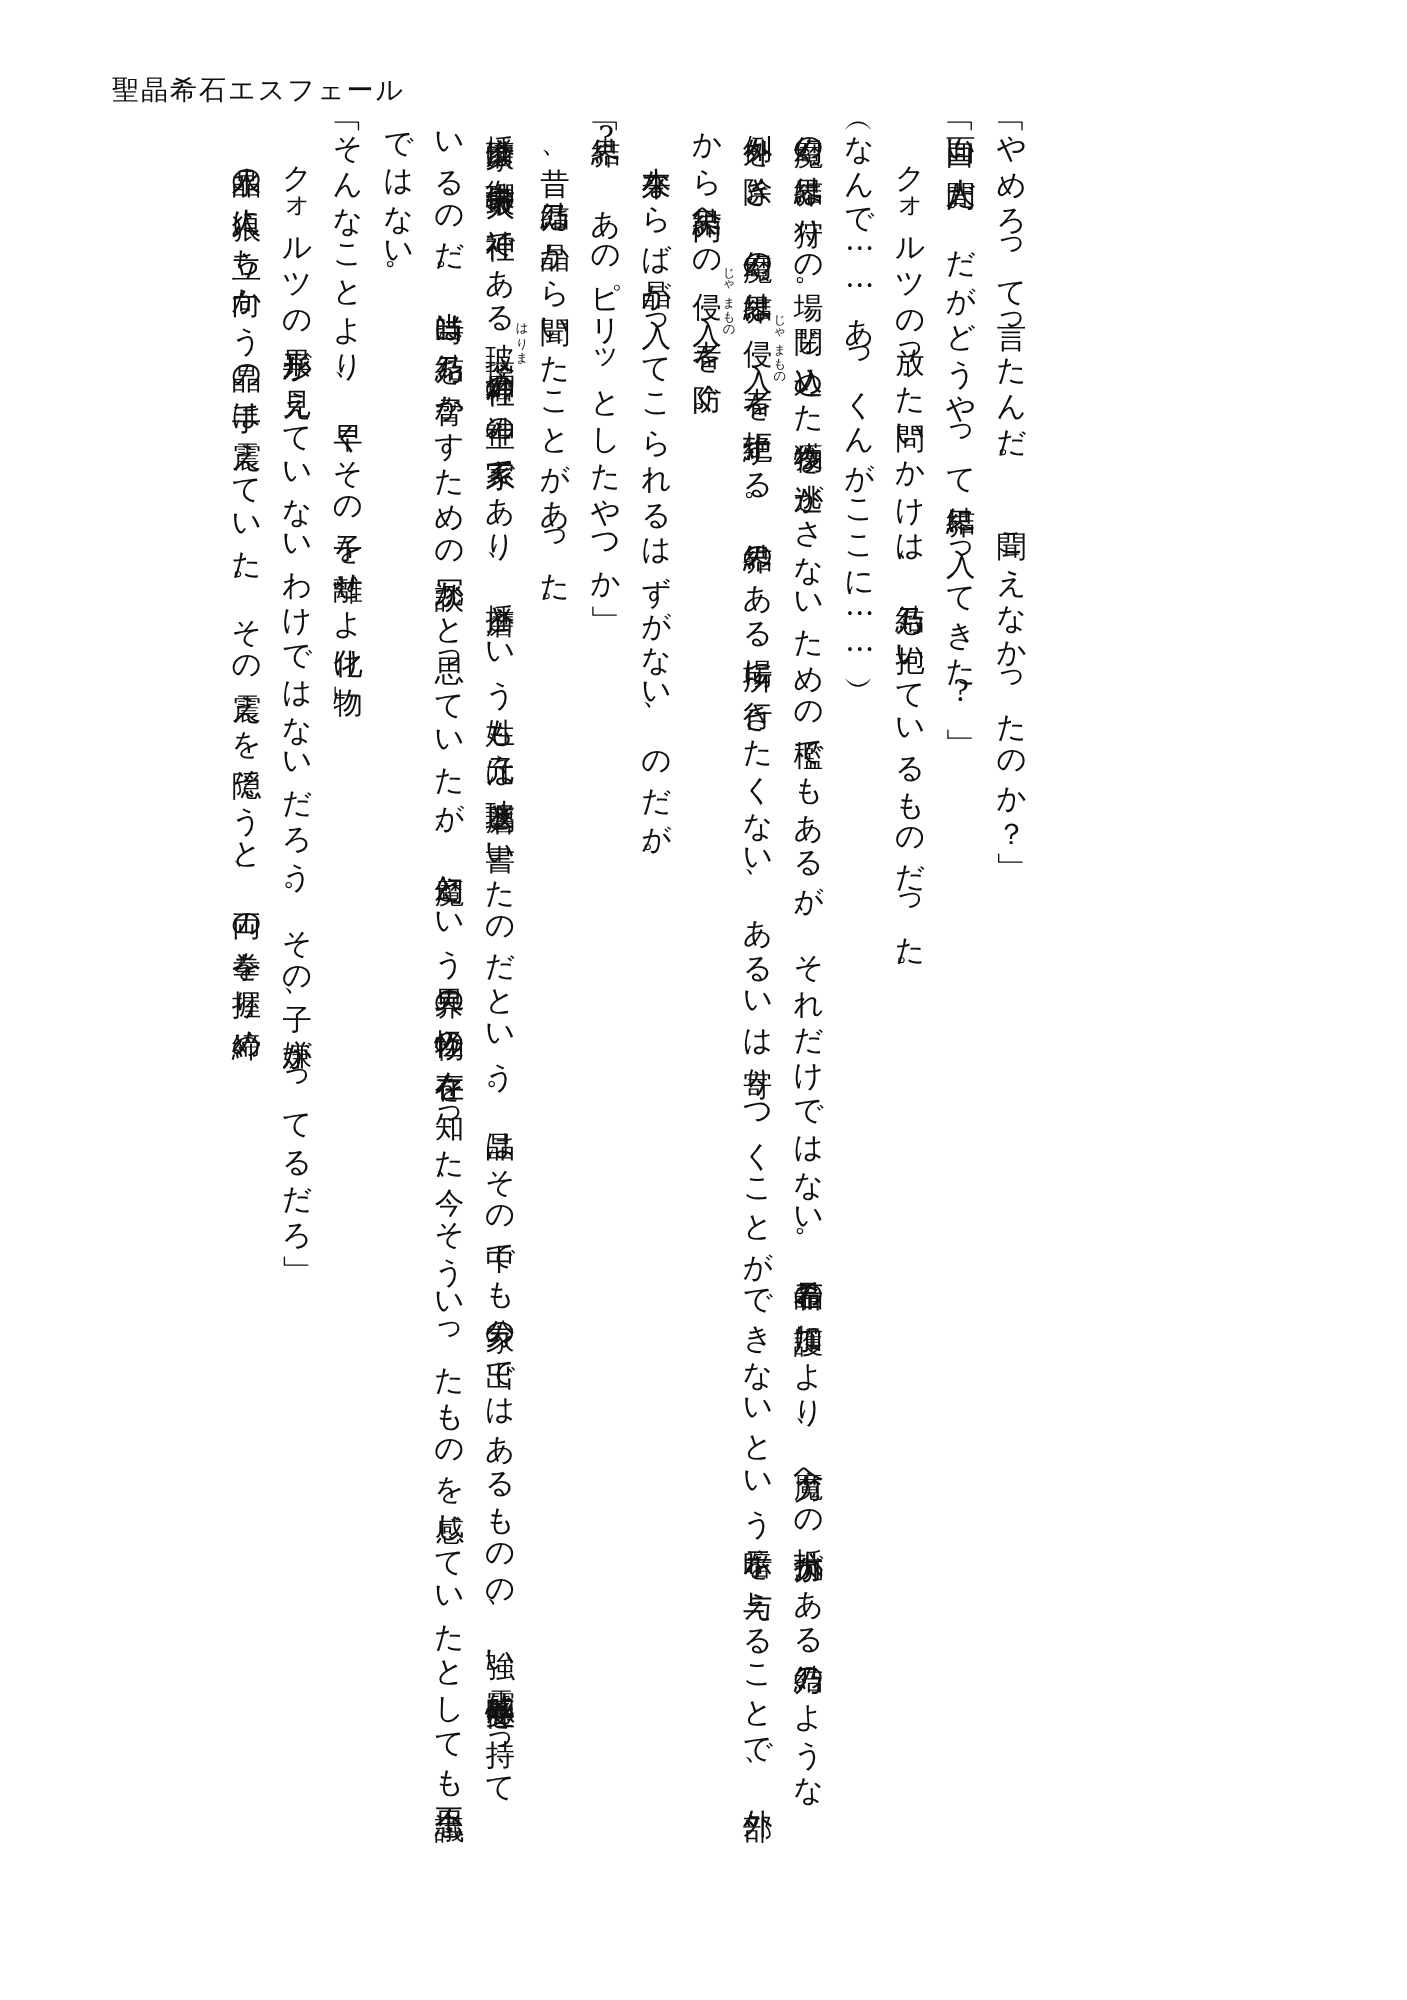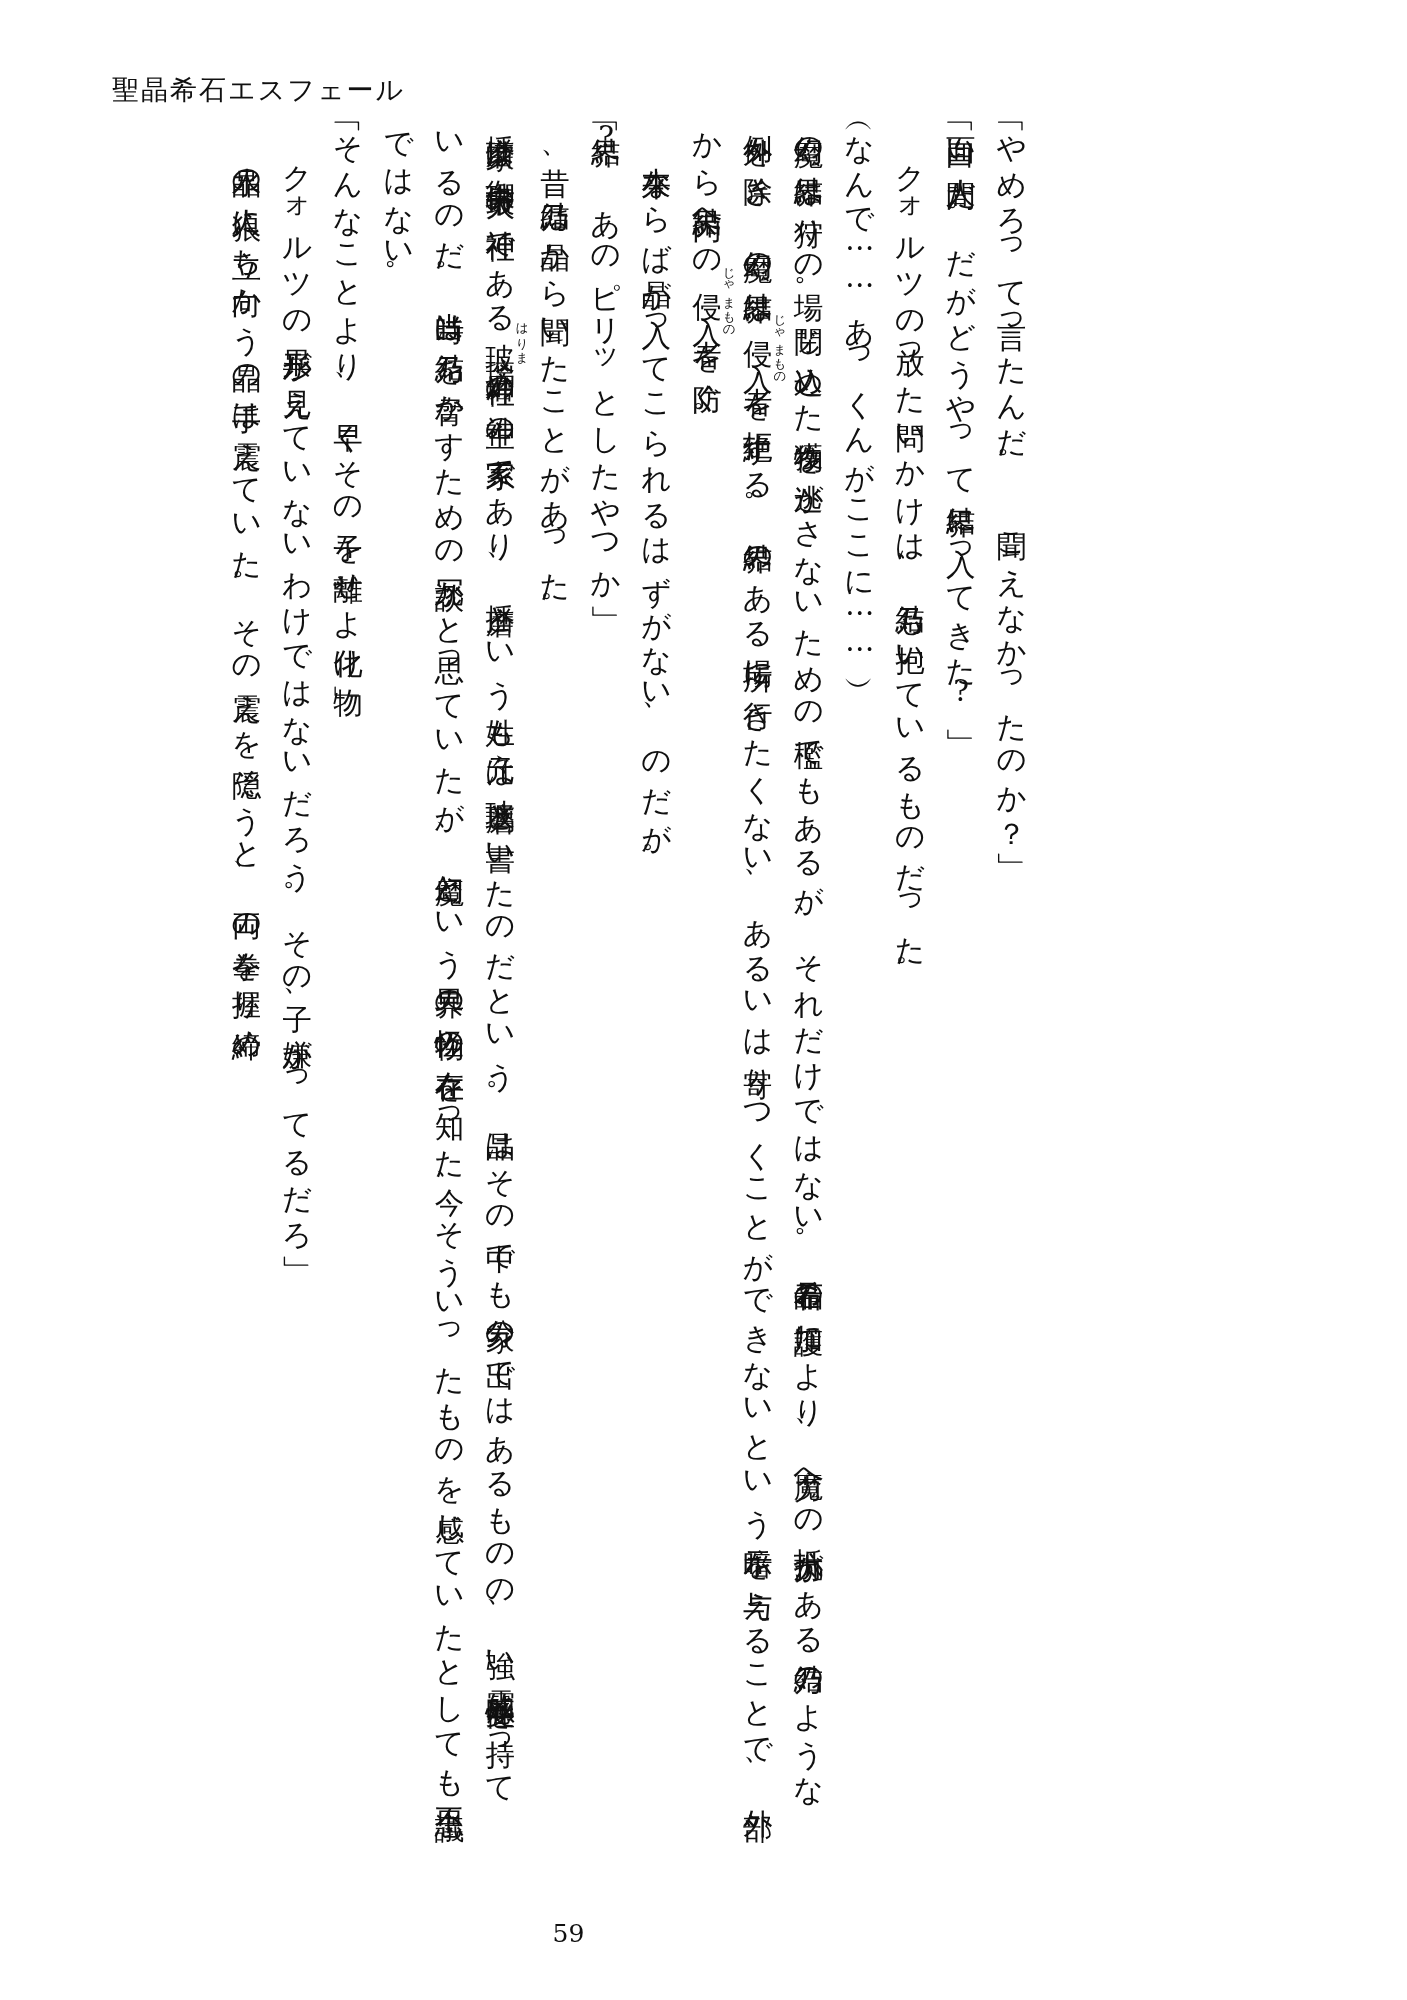--- a/index.html
+++ b/index.html
@@ -78,15 +78,14 @@
     <p>幻魔の結界は狩りの場。閉じ込めた獲物を逃がさないための檻でもあるが、それだけではない。希晶石の加護により、魔力への抵抗力がある結乃のような例外を除き、幻魔の結界は<ruby>侵入者<rt>じゃまもの</rt></ruby>を拒絶する。結界のある場所に行きたくない、あるいは寄りつくことができないという暗示を与えることで、外部から結界内への<ruby>侵入者<rt>じゃまもの</rt></ruby>を防ぐ。</p>
     <p>　本来ならば晶が入ってこられるはずがない、のだが。</p>
     <p>「結界?　あのピリッとしたやつか」</p>
     <p>　昔、結乃は晶から聞いたことがあった。</p>
     <p>播磨家は御珠市最大の神社である<ruby>玻璃磨<rt>はりま</rt></ruby>神社の神主の家系であり、播磨という姓も元々は玻璃磨と書いたのだという。晶はその中でも分家の出ではあるものの、強い霊的感受性を持っているのだ。当時は結乃を脅かすための冗談かと思っていたが、幻魔という異界の怪物の存在を知った今、そういったものを感じていたとしても不思議ではない。</p>
     <p>「そんなことより、早くその子を離せよ化け物」</p>
     <p>　クォルツの異形が見えていないわけではないだろう。その子、嫌がってるだろ」</p>
     <p>　水晶の人狼に立ち向かう晶の手は震えていた。その震えを隠そうと、両の拳を握り締め、</p>
   </div>
 
-  <div class="page-number">59</div>
 
 </div>
 
 </body></html>

